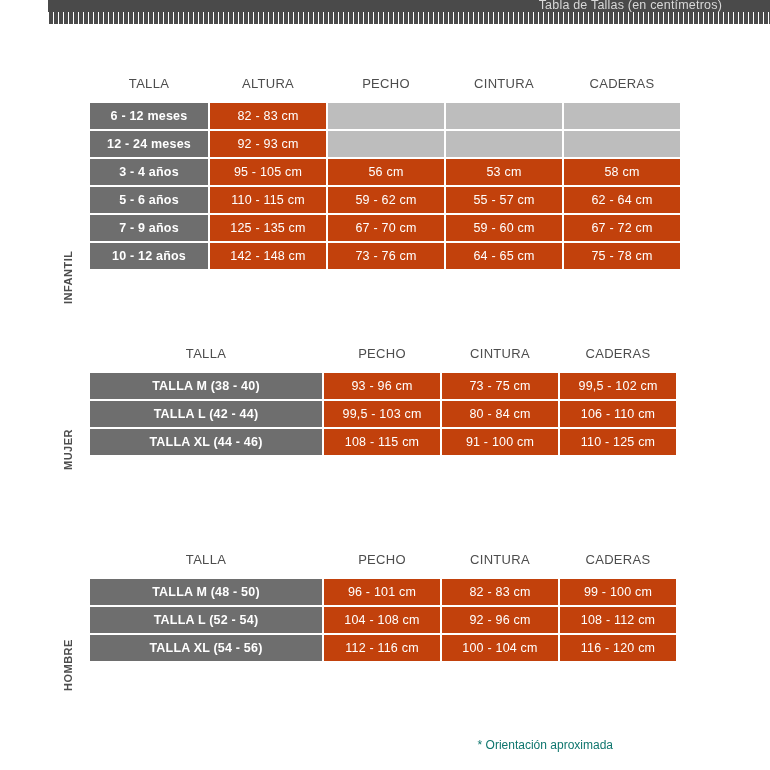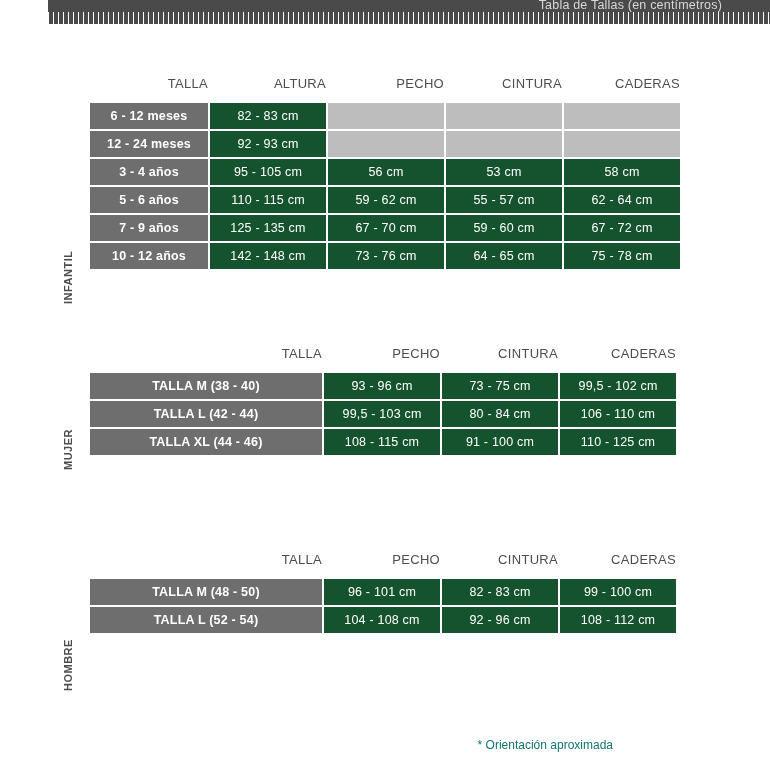--- a/index.html
+++ b/index.html
@@ -94,37 +94,37 @@
     border-collapse: separate;
     border-spacing: 2px;
     font-size: 12.5px;
   }
   table.sizes th {
     font-weight: normal;
     color: #4d4d4d;
     font-size: 13px;
     padding: 4px 0 10px 0;
     background: transparent;
-    text-align: right;
+    text-align: center;
     letter-spacing: .3px;
   }
   table.sizes td {
     text-align: center;
     color: #ffffff;
     height: 26px;
     padding: 0;
     vertical-align: middle;
     letter-spacing: .2px;
   }
   td.lbl {
     background: #6e6e6e;
     font-weight: bold;
   }
   td.val {
-    background: #14532d;
+    background: #c2410c;
   }
   td.empty {
     background: #bdbdbd;
   }
 
   
   #kids-table { left: 88px; top: 8px; }
   #kids-table .c-talla   { width: 118px; }
   #kids-table .c-altura  { width: 116px; }
   #kids-table .c-pecho   { width: 116px; }
@@ -268,19 +268,25 @@
           <td class="val">96 - 101 cm</td>
           <td class="val">82 - 83 cm</td>
           <td class="val">99 - 100 cm</td>
         </tr>
         <tr>
           <td class="lbl">TALLA L (52 - 54)</td>
           <td class="val">104 - 108 cm</td>
           <td class="val">92 - 96 cm</td>
           <td class="val">108 - 112 cm</td>
         </tr>
+        <tr>
+          <td class="lbl">TALLA XL (54 - 56)</td>
+          <td class="val">112 - 116 cm</td>
+          <td class="val">100 - 104 cm</td>
+          <td class="val">116 - 120 cm</td>
+        </tr>
       </tbody>
     </table>
   </div>
 
   <div class="footnote">* Orientación aproximada</div>
 
 </div>
 
 </body></html>

